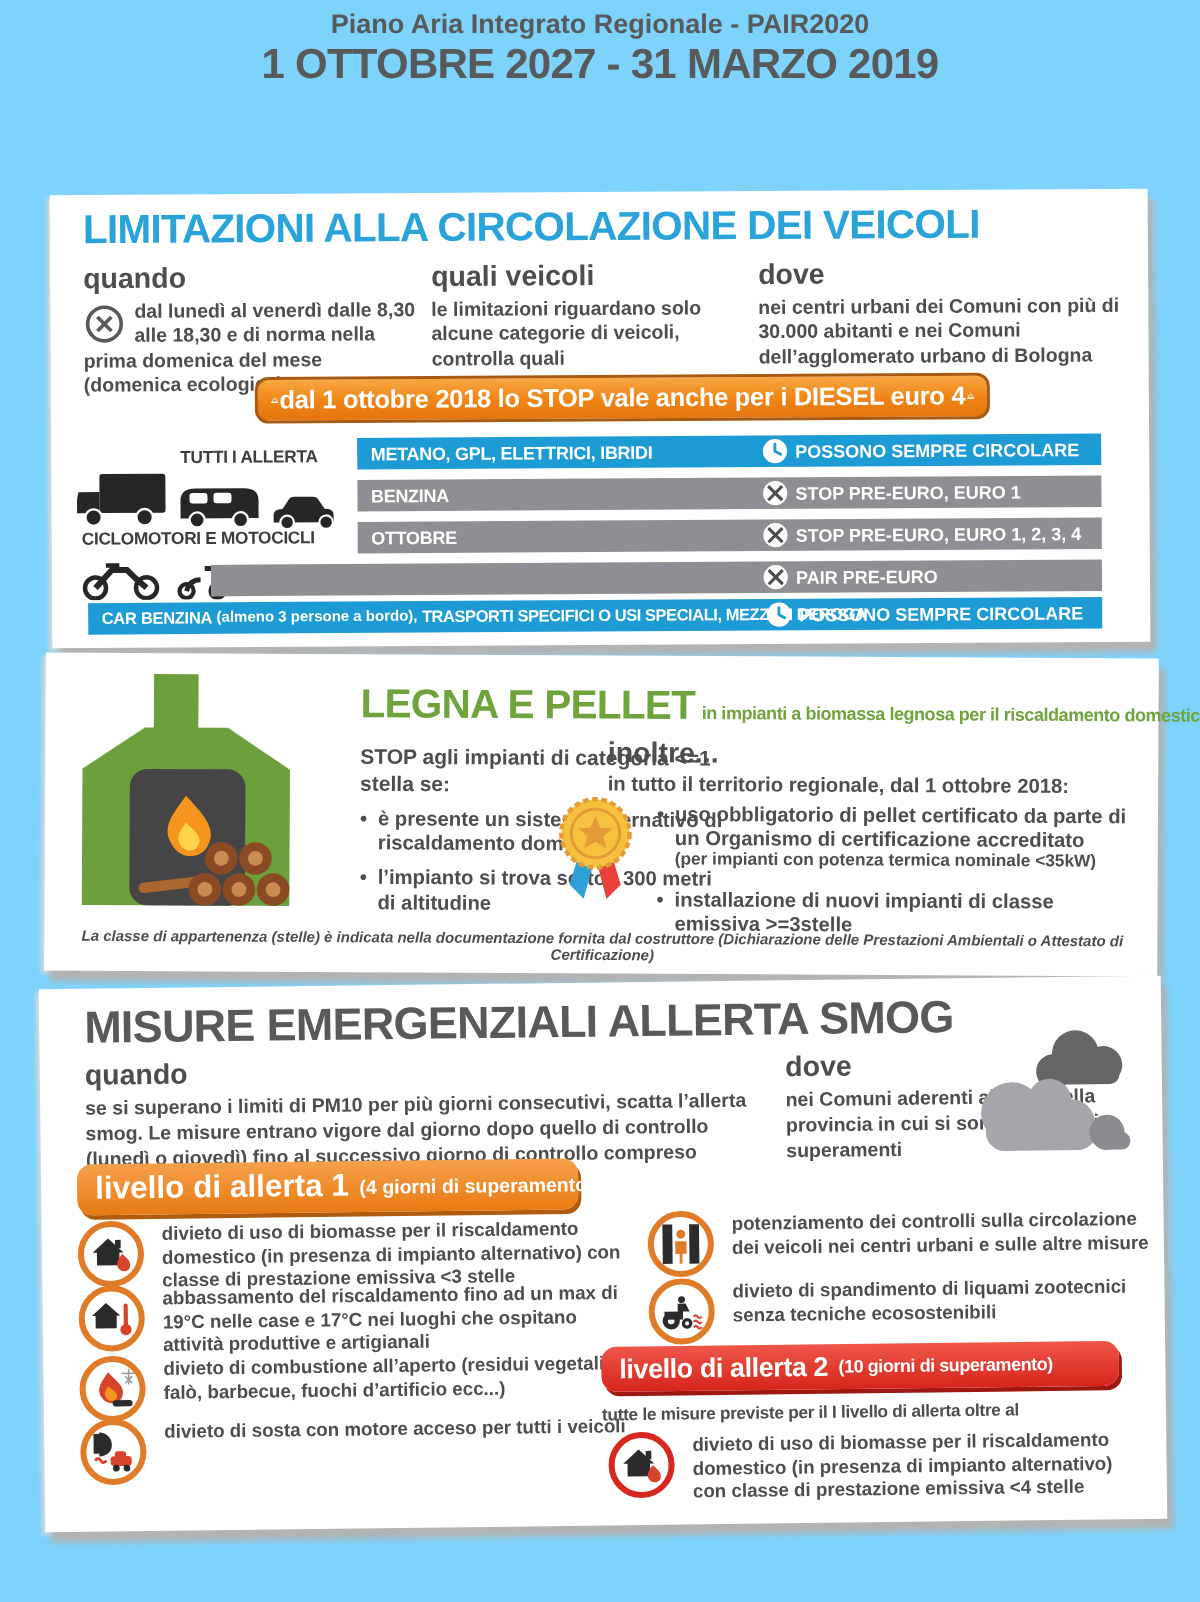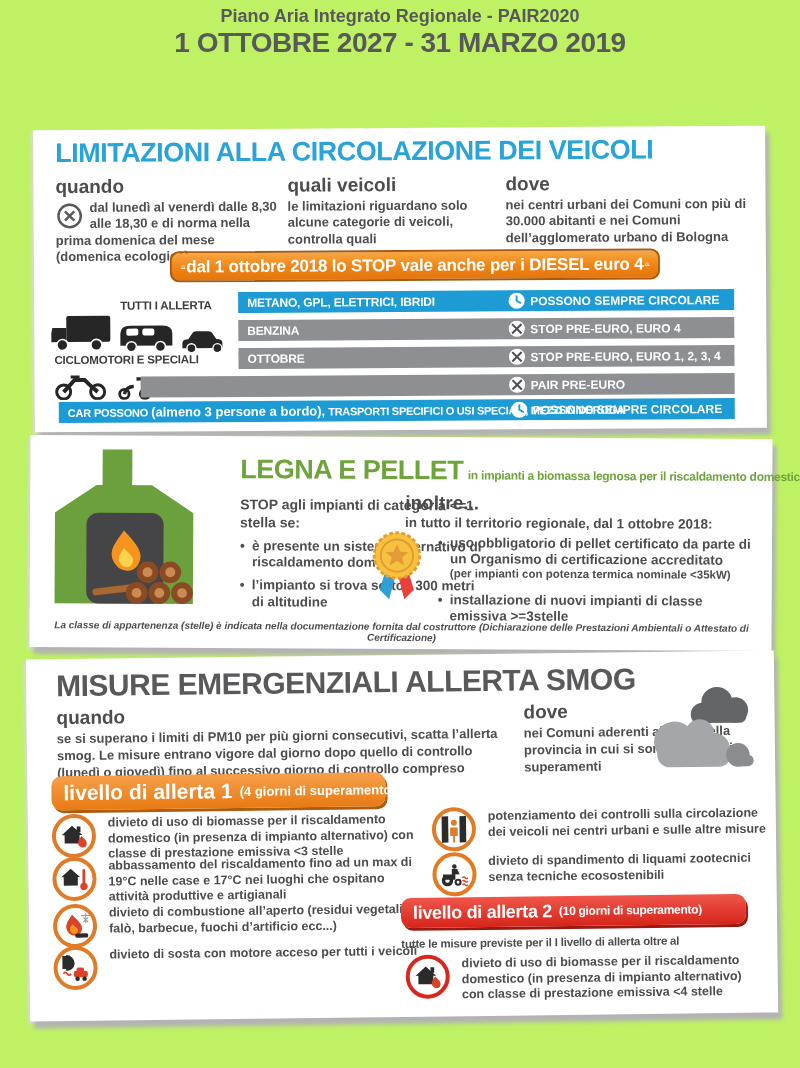--- a/index.html
+++ b/index.html
@@ -1,17 +1,17 @@
 <!DOCTYPE html>
 <html><head>
 <meta charset="utf-8">
 <style>
   * { margin:0; padding:0; box-sizing:border-box; }
   body { background:#fff; font-family:"Liberation Sans", sans-serif; }
-  .page { position:relative; width:800px; height:1068px; background:#bef264; overflow:hidden; color:#4d4d4f; }
+  .page { position:relative; width:800px; height:1068px; background:#7dd3fc; overflow:hidden; color:#4d4d4f; }
   .abs { position:absolute; }
 
   
   .hdr { position:absolute; left:0; top:6px; width:800px; text-align:center; color:#58595b; }
   .hdr .sub { font-size:18px; font-weight:bold; }
   .hdr .main { font-size:37px; font-weight:bold; letter-spacing:-0.5px; line-height:1.05; margin-top:2px; }
   .hdr .dates { font-size:28px; font-weight:bold; letter-spacing:-0.5px; }
 
   
   .sheet { position:absolute; background:#fff; box-shadow:4px 7px 4px #b3b3b3, -2px 2px 3px #d9d9d9; }
@@ -30,21 +30,21 @@
   .banner .txt { color:#fff; font-size:17px; font-weight:bold; letter-spacing:-0.2px; white-space:nowrap; }
   .banner svg { width:24px; height:19px; }
 
   .vlabel { position:absolute; font-size:11.5px; font-weight:bold; color:#3d3d3f; letter-spacing:-0.2px; }
   .vrow { position:absolute; height:21px; color:#fff; font-weight:bold; font-size:12px; display:flex; align-items:center; }
   .vrow.blue { background:#1d9bd5; }
   .vrow.gray { background:#8e8f92; }
   .vrow .fuel { padding-left:9px; letter-spacing:-0.2px; white-space:nowrap; }
   .vstatus { position:absolute; display:flex; align-items:center; gap:5px; white-space:nowrap; }
   .vstatus svg { width:17px; height:17px; flex:none; }
-  .cp-small { font-size:13px; font-weight:bold; margin:0 3px 0 3px; }
+  .cp-small { font-size:10px; font-weight:bold; margin:0 3px 0 3px; }
   .cp-main { font-size:11px; letter-spacing:-0.3px; white-space:nowrap; }
 
   .sec2-title { font-size:27px; font-weight:bold; color:#6fa33c; letter-spacing:-0.5px; }
   .sec2-sub { font-size:12px; font-weight:bold; color:#6fa33c; letter-spacing:-0.3px; }
   .b-intro { font-size:14px; font-weight:bold; line-height:1.25; }
   .blt { font-size:13.5px; font-weight:bold; line-height:1.2; margin-top:7px; padding-left:12px; position:relative; }
   .blt::before { content:"•"; position:absolute; left:0; top:0; }
   .blt-note { font-size:11.5px; font-weight:bold; line-height:1.2; padding-left:12px; }
   .footnote { position:absolute; left:22px; top:184px; width:700px; text-align:center;
     font-size:10px; font-style:italic; font-weight:bold; color:#4d4d4f; }
@@ -128,21 +128,21 @@
       <rect x="8" y="9" width="12" height="7" rx="2" fill="#fff"></rect>
       <rect x="24" y="9" width="12" height="7" rx="2" fill="#fff"></rect>
       <circle cx="13" cy="27" r="5" fill="#262626" stroke="#fff" stroke-width="1.5"></circle>
       <circle cx="42" cy="27" r="5" fill="#262626" stroke="#fff" stroke-width="1.5"></circle>
     </svg>
     <svg class="abs" style="left:146px; top:198px; width:48px; height:28px;" viewBox="0 0 48 28">
       <path d="M2 21 v-5 q0 -4 6 -4 l4 -6 q1 -2 4 -2 h12 q3 0 4 2 l4 6 q6 0 6 4 v5 z" fill="#262626"></path>
       <circle cx="11" cy="21" r="4.5" fill="#262626" stroke="#fff" stroke-width="1.4"></circle>
       <circle cx="37" cy="21" r="4.5" fill="#262626" stroke="#fff" stroke-width="1.4"></circle>
     </svg>
-    <div class="vlabel" style="left:20px; top:224px;">CICLOMOTORI E SPECIALI</div>
+    <div class="vlabel" style="left:20px; top:224px;">CICLOMOTORI E MOTOCICLI</div>
     <svg class="abs" style="left:20px; top:238px; width:52px; height:32px;" viewBox="0 0 52 32">
       <circle cx="9" cy="24" r="7" fill="none" stroke="#262626" stroke-width="3"></circle>
       <circle cx="43" cy="24" r="7" fill="none" stroke="#262626" stroke-width="3"></circle>
       <path d="M9 24 L20 12 h10 l6 6 7 6" fill="none" stroke="#262626" stroke-width="4"></path>
       <path d="M16 9 l9 0" stroke="#262626" stroke-width="3"></path>
     </svg>
     <svg class="abs" style="left:82px; top:240px; width:36px; height:30px;" viewBox="0 0 36 32">
       <circle cx="7" cy="26" r="5" fill="none" stroke="#262626" stroke-width="3"></circle>
       <circle cx="29" cy="26" r="5" fill="none" stroke="#262626" stroke-width="3"></circle>
       <path d="M29 26 V14 q0 -4 -5 -4 h-4 M7 26 q2 -8 10 -8" fill="none" stroke="#262626" stroke-width="3.5"></path>
@@ -158,21 +158,21 @@
         <span>POSSONO SEMPRE CIRCOLARE</span>
       </span>
     </div>
     <div class="vrow gray" style="left:204px; top:191px; width:496px;">
       <span class="fuel">BENZINA</span>
       <span class="vstatus" style="left:270px;">
         <svg viewBox="0 0 20 20">
           <circle cx="10" cy="10" r="9.5" fill="#fff"></circle>
           <path d="M4.5 4.5 L15.5 15.5 M15.5 4.5 L4.5 15.5" stroke="#4d4d4f" stroke-width="2.4"></path>
         </svg>
-        <span>STOP PRE-EURO, EURO 4</span>
+        <span>STOP PRE-EURO, EURO 1</span>
       </span>
     </div>
     <div class="vrow gray" style="left:204px; top:219px; width:496px;">
       <span class="fuel">OTTOBRE</span>
       <span class="vstatus" style="left:270px;">
         <svg viewBox="0 0 20 20">
           <circle cx="10" cy="10" r="9.5" fill="#fff"></circle>
           <path d="M4.5 4.5 L15.5 15.5 M15.5 4.5 L4.5 15.5" stroke="#4d4d4f" stroke-width="2.4"></path>
         </svg>
         <span>STOP PRE-EURO, EURO 1, 2, 3, 4</span>
@@ -183,21 +183,21 @@
       <span class="vstatus" style="left:368px;">
         <svg viewBox="0 0 20 20">
           <circle cx="10" cy="10" r="9.5" fill="#fff"></circle>
           <path d="M4.5 4.5 L15.5 15.5 M15.5 4.5 L4.5 15.5" stroke="#4d4d4f" stroke-width="2.4"></path>
         </svg>
         <span>PAIR PRE-EURO</span>
       </span>
     </div>
 
     <div class="vrow blue" style="left:24px; top:272px; width:676px;">
-      <span class="fuel cp-main">CAR POSSONO</span>
+      <span class="fuel cp-main">CAR BENZINA</span>
       <span class="cp-small">(almeno 3 persone a bordo),</span>
       <span class="cp-main">TRASPORTI SPECIFICI O USI SPECIALI, MEZZI IN DEROGA</span>
       <span class="vstatus" style="left:452px;">
         <svg viewBox="0 0 20 20">
           <circle cx="10" cy="10" r="9.5" fill="#fff"></circle>
           <path d="M10 10 V4.5 M10 10 L14.5 12.5" stroke="#1d9bd5" stroke-width="2.2" stroke-linecap="round"></path>
         </svg>
         <span>POSSONO SEMPRE CIRCOLARE</span>
       </span>
     </div>

